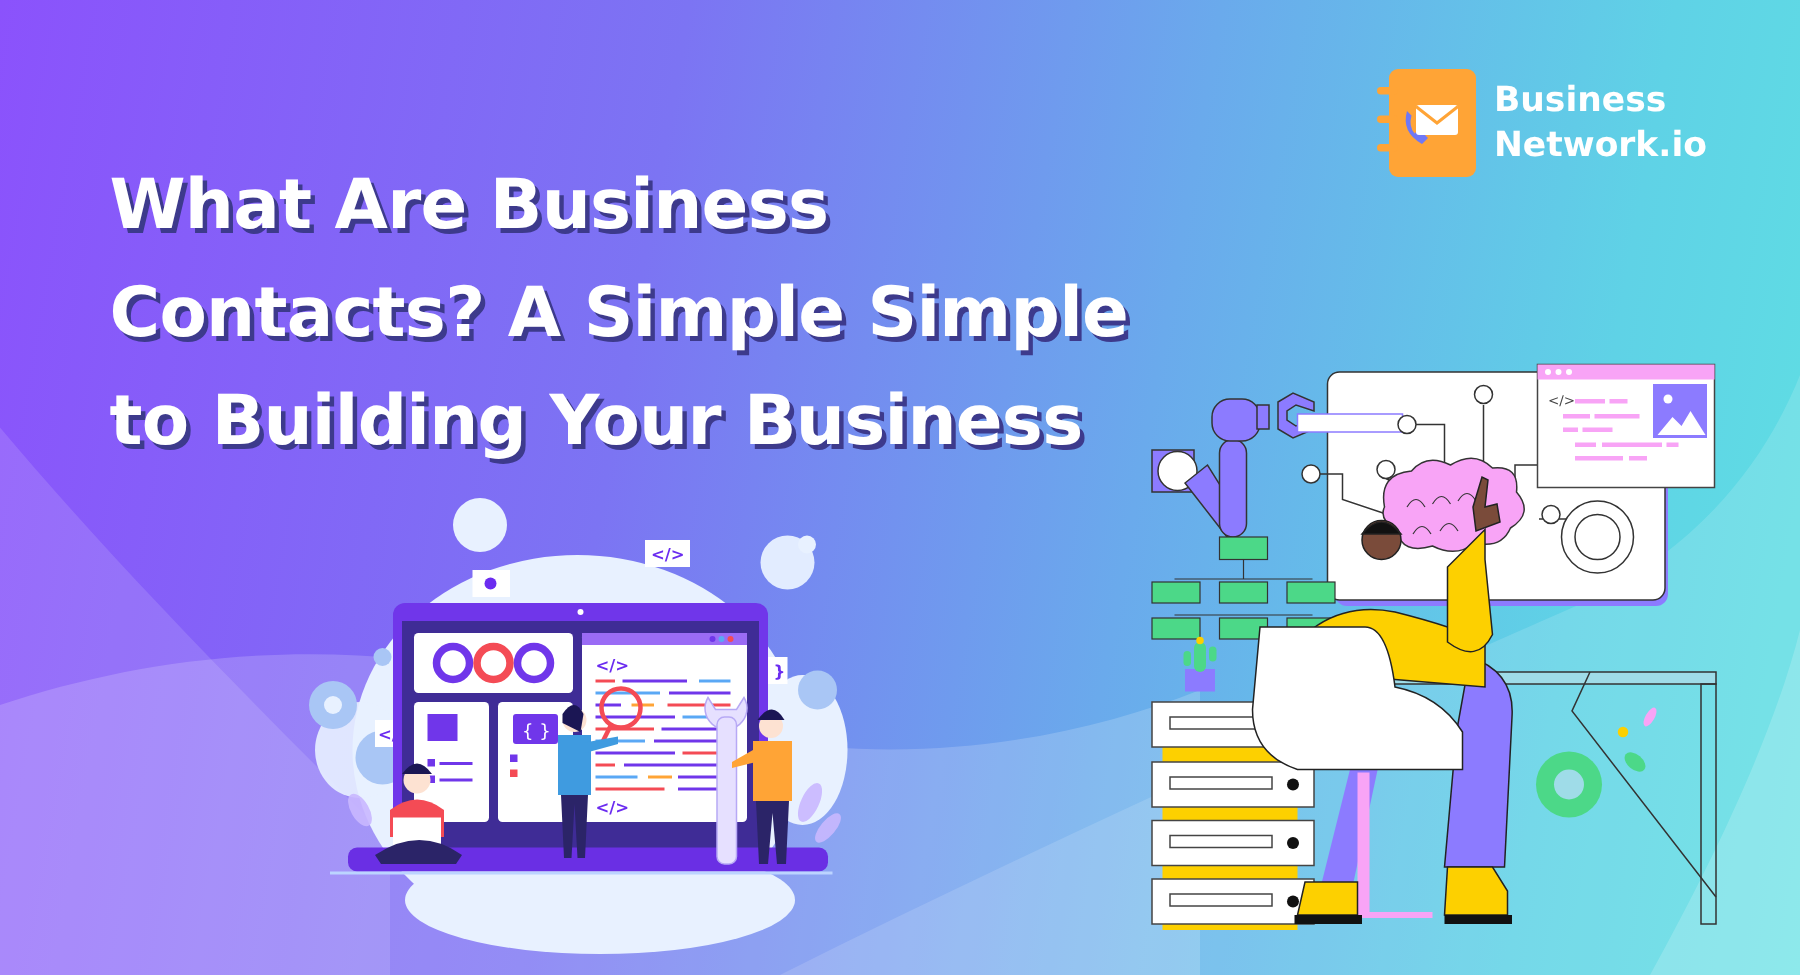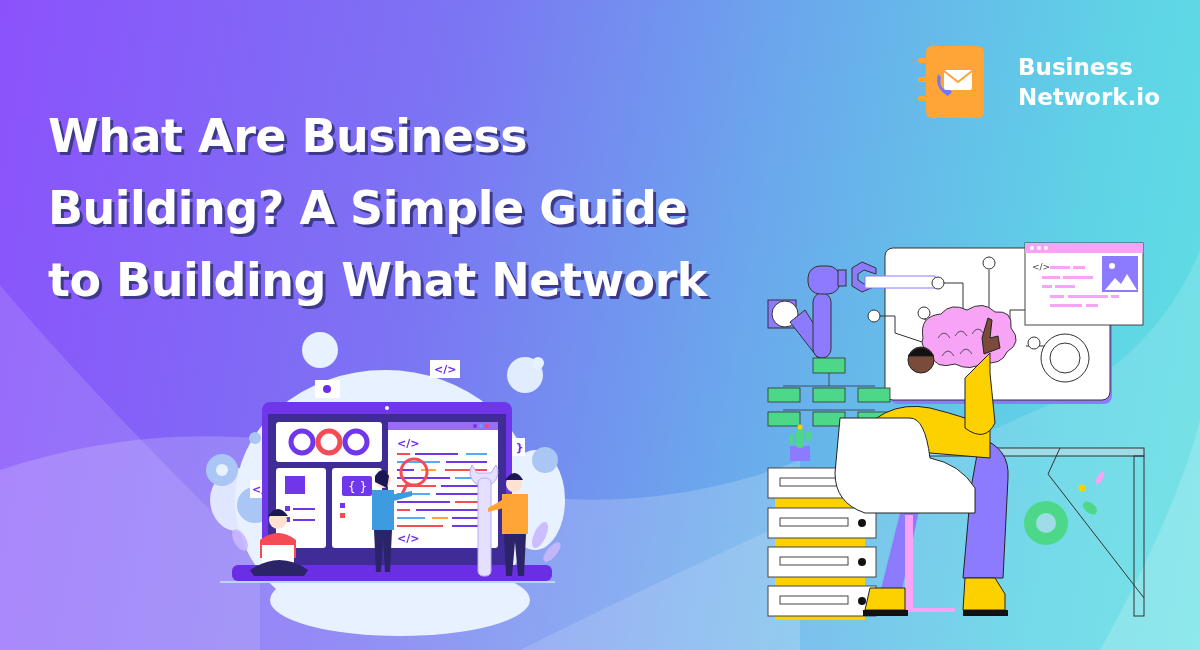--- a/index.html
+++ b/index.html
@@ -3,48 +3,48 @@
 <meta charset="utf-8">
 <style>
   html, body { margin:0; padding:0; }
   body { width:1200px; height:650px; overflow:hidden; font-family:"DejaVu Sans", sans-serif; }
   .banner {
     position:relative; width:1200px; height:650px; overflow:hidden;
     background: linear-gradient(100deg, #8b52fc 0%, #7c74f3 35%, #6aaaec 62%, #5fd2e6 85%, #5fe0e3 100%);
   }
   .wave { position:absolute; inset:0; }
   .title {
-    position:absolute; left:48px; top:100px; margin:0;
+    position:absolute; left:73px; top:100px; margin:0;
     font-family:"DejaVu Sans", sans-serif; font-weight:bold;
     font-size:46px; line-height:72px; color:#fff;
     letter-spacing:-0.5px;
     text-shadow: 3px 3px 0 #3d3a8c;
   }
   .title span { display:block; white-space:nowrap; }
   .logo { position:absolute; left:918px; top:44px; display:flex; align-items:center; gap:10px; }
-  .logo-text { color:#fff; font-family:"DejaVu Sans", sans-serif; font-weight:bold; font-size:23px; line-height:30px;margin-left:22px; }
+  .logo-text { color:#fff; font-family:"DejaVu Sans", sans-serif; font-weight:bold; font-size:23px; line-height:30px; }
   .logo-text span { display:block; }
   .illus { position:absolute; }
 </style>
 </head>
 <body>
 
 <div class="banner">
 
   <svg class="wave" width="1200" height="650">
     <path d="M0,285 C80,380 170,470 260,560 L260,650 L0,650 Z" fill="#ffffff" opacity="0.13"></path>
     <path d="M0,470 C120,430 260,420 420,470 C560,520 700,500 800,460 L800,650 L0,650 Z" fill="#ffffff" opacity="0.18"></path>
     <path d="M520,650 C700,560 900,470 1060,400 C1140,360 1180,300 1200,250 L1200,650 Z" fill="#ffffff" opacity="0.14"></path>
     <path d="M1100,650 C1150,560 1185,480 1200,420 L1200,650 Z" fill="#ffffff" opacity="0.18"></path>
   </svg>
 
   <h1 class="title">
     <span>What Are Business</span>
-    <span>Building? A Simple Guide</span>
-    <span>to Building What Network</span>
+    <span>Contacts? A Simple Simple</span>
+    <span>to Building Your Business</span>
   </h1>
 
   <div class="logo">
     <svg width="68" height="76" viewBox="0 0 68 76">
       <rect x="8" y="2" width="58" height="72" rx="6" fill="#ffa436"></rect>
       <rect x="0" y="14" width="14" height="5" rx="2.5" fill="#ffa436"></rect>
       <rect x="0" y="33" width="14" height="5" rx="2.5" fill="#ffa436"></rect>
       <rect x="0" y="52" width="14" height="5" rx="2.5" fill="#ffa436"></rect>
       <path d="M20,30 q-4,14 10,22 l4,-4 -6,-6 -3,3 q-4,-5 -2,-12 z" fill="#6f78f6"></path>
       <rect x="26" y="26" width="28" height="20" rx="2" fill="#fff"></rect>

